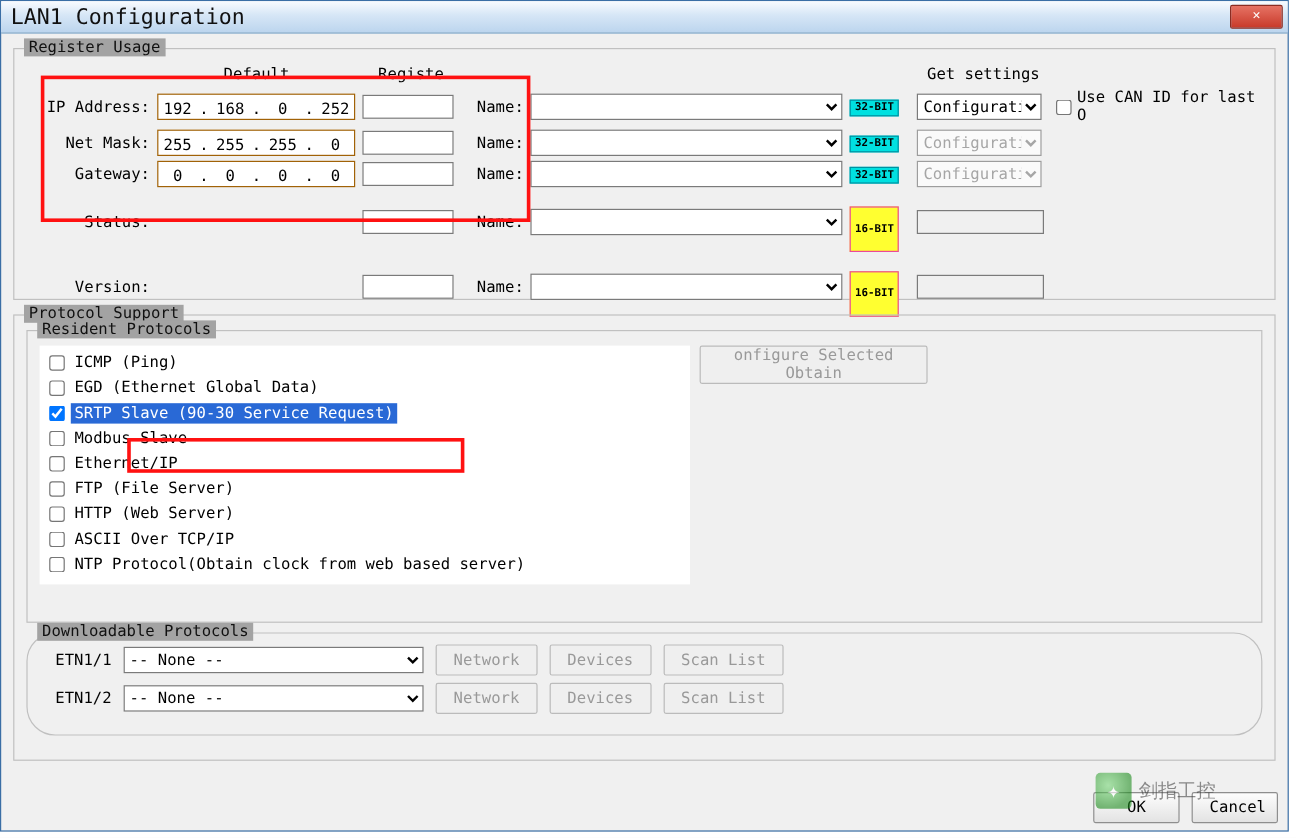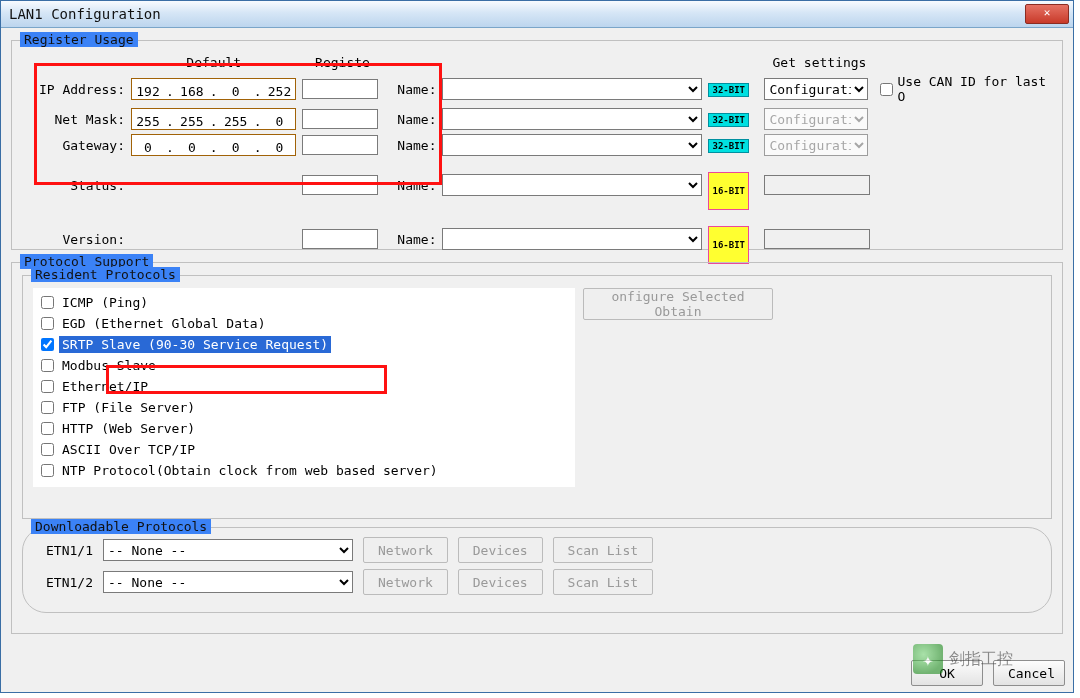--- a/index.html
+++ b/index.html
@@ -24,21 +24,21 @@
     height: 26px;
     background: linear-gradient(#f8fbff, #d6e6f6 45%, #bcd5ee);
     border-bottom: 1px solid #7aa5c9;
     display: flex;
     align-items: center;
     padding: 0 4px 0 8px;
     color: #111;
   }
   .titlebar .title {
     flex: 1;
-    font-size: 14px;
+    font-size: 18px;
   }
   .close-btn {
     width: 42px;
     height: 18px;
     background: linear-gradient(#e67264, #c83a2a);
     border: 1px solid #8b2c22;
     border-radius: 2px;
     color: white;
     font-weight: bold;
     font-size: 11px;
@@ -50,21 +50,21 @@
   
   .groupbox {
     border: 1px solid #c0c0c0;
     margin: 12px 10px 4px 10px;
     position: relative;
   }
   .groupbox > .legend {
     position: absolute;
     top: -9px;
     left: 8px;
-    background: #3b82f6;
+    background: #a3a3a3;
     padding: 0 4px;
     font-size: 13px;
     color: #111;
   }
   .groupbox .inner {
     padding: 12px 10px 10px 10px;
   }
 
   
   table.reg {

